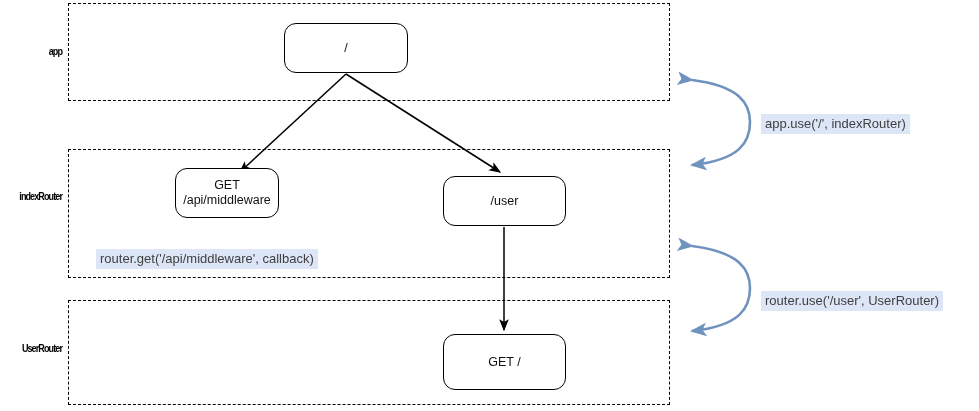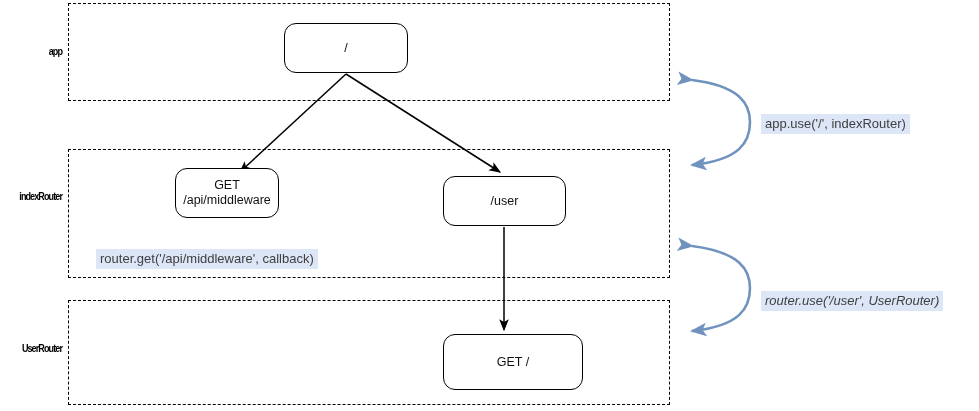--- a/index.html
+++ b/index.html
@@ -116,21 +116,21 @@
       <path d="M 692,246 C 740,252 750,270 750,288 C 750,308 740,326 692,331" fill="none" stroke="#7092be" stroke-width="2.6" marker-start="url(#blue-head)" marker-end="url(#blue-head)"></path>
     </g>
   </svg>
 
   <div class="node" style="left:284px; top:23px; width:124px; height:50px;">/</div>
 
   <div class="node" style="left:175px; top:168px; width:104px; height:50px;">GET /api/middleware</div>
 
   <div class="node" style="left:443px; top:176px; width:123px; height:50px;">/user</div>
 
-  <div class="node" style="left:443px; top:334px; width:140px; height:56px;">GET /</div>
+  <div class="node" style="left:443px; top:334px; width:123px; height:56px;">GET /</div>
 
   <div class="code-note" style="left:96px; top:249px;">router.get('/api/middleware', callback)</div>
 
   <div class="code-note" style="left:761px; top:114px;">app.use('/', indexRouter)</div>
 
-  <div class="code-note" style="left:761px; top:291px;font-style:italic;">router.use('/user', UserRouter)</div>
+  <div class="code-note" style="left:761px; top:291px;">router.use('/user', UserRouter)</div>
 
 </div>
 
 </body></html>

